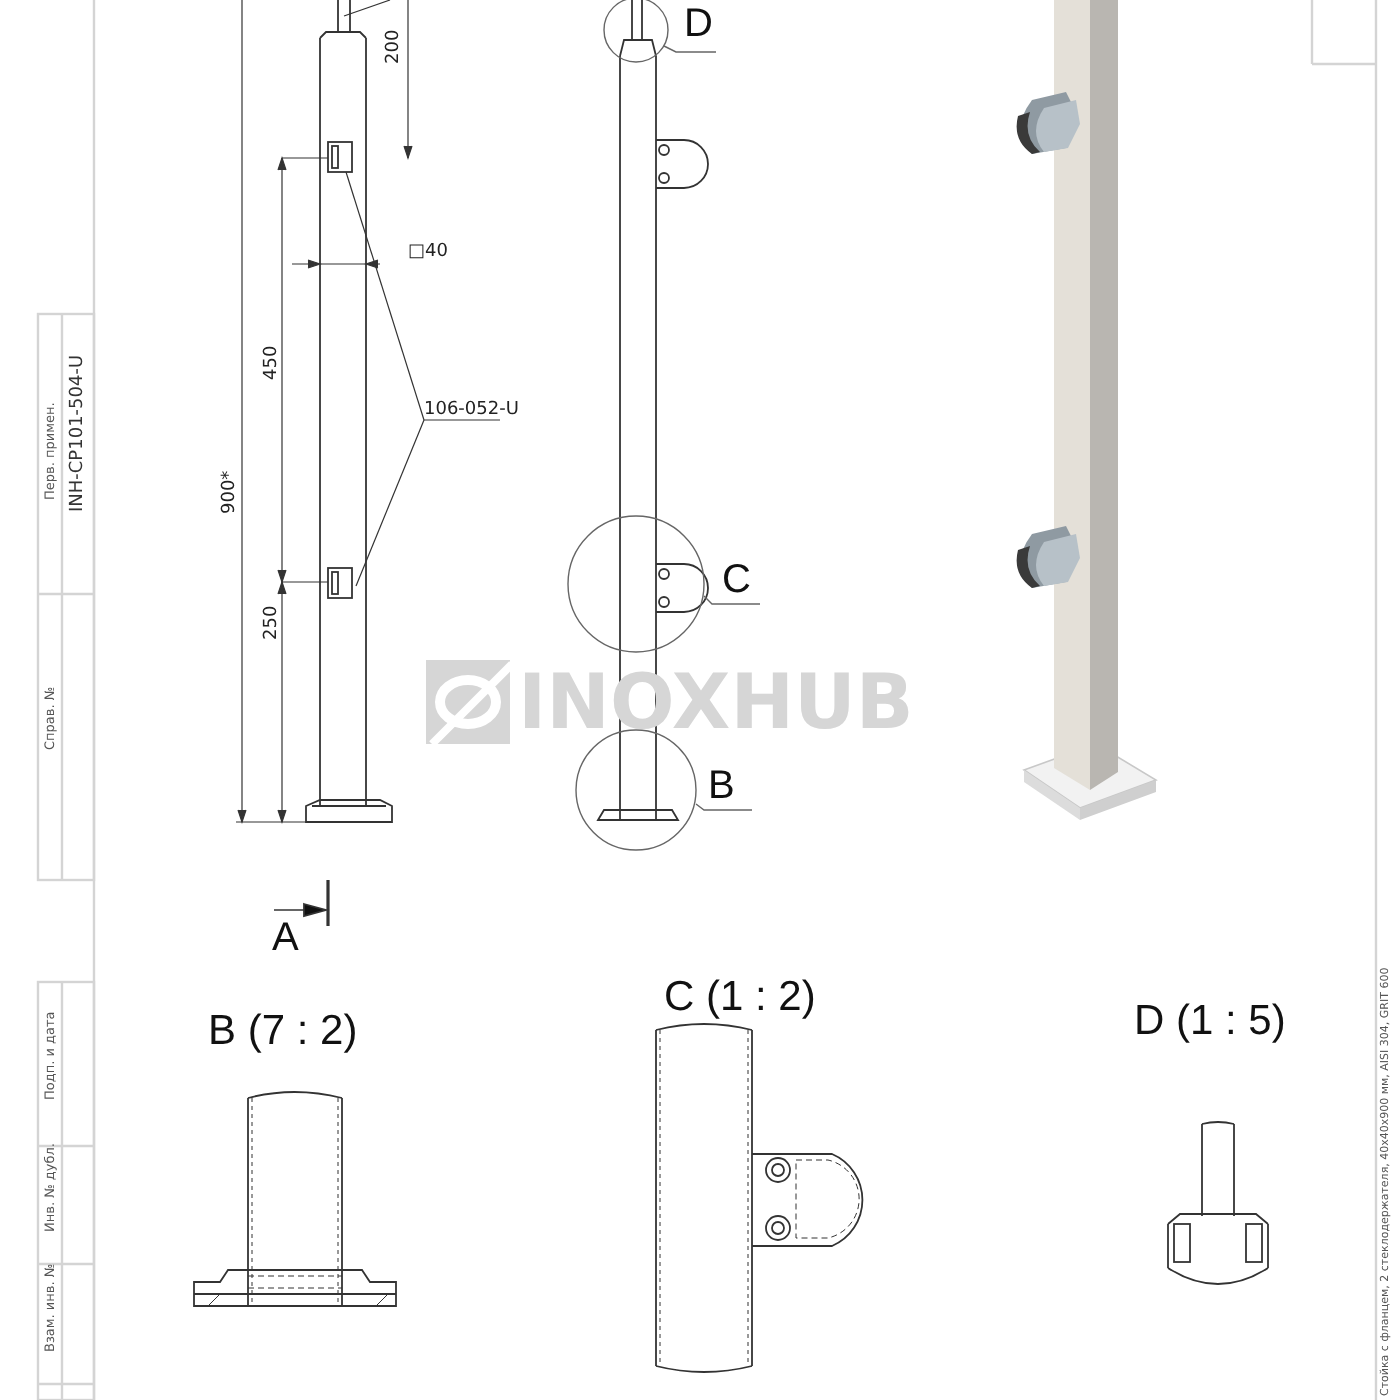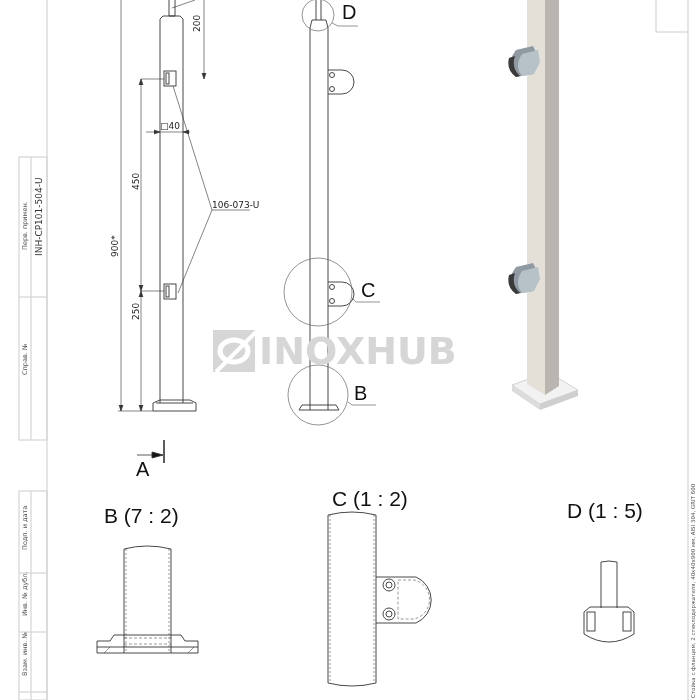--- a/index.html
+++ b/index.html
@@ -176,25 +176,25 @@
     <ellipse cx="234" cy="351" rx="14" ry="11" fill="none" stroke="#ffffff" stroke-width="5"></ellipse>
     <line x1="216" y1="372" x2="256" y2="332" stroke="#ffffff" stroke-width="4"></line>
   </g>
 </svg>
 
 <div class="watermark" style="left:259px;">
   <span class="wm-text">INOXHUB</span>
 </div>
 
 <div class="lbl dim vert" style="left:192px; top:32px;">200</div>
-<div class="lbl dim" style="left:160px; top:121px;">□40</div>
+<div class="lbl dim" style="left:160px; top:121px;padding-left:44px;">□40</div>
 <div class="lbl dim vert" style="left:131px; top:190px;">450</div>
 <div class="lbl dim vert" style="left:110px; top:257px;">900*</div>
 <div class="lbl dim vert" style="left:131px; top:320px;">250</div>
-<div class="lbl dim" style="left:212px; top:200px;">106-073-U</div>
+<div class="lbl dim" style="left:212px; top:200px;">106-052-U</div>
 <div class="lbl callout" style="left:136px; top:458px;">A</div>
 
 <div class="lbl callout" style="left:342px; top:1px;">D</div>
 <div class="lbl callout" style="left:361px; top:279px;">C</div>
 <div class="lbl callout" style="left:354px; top:382px;">B</div>
 
 <div class="lbl view-title" style="left:104px; top:504px;">B (7 : 2)</div>
 <div class="lbl view-title" style="left:332px; top:487px;">C (1 : 2)</div>
 <div class="lbl view-title" style="left:567px; top:499px;">D (1 : 5)</div>
 

